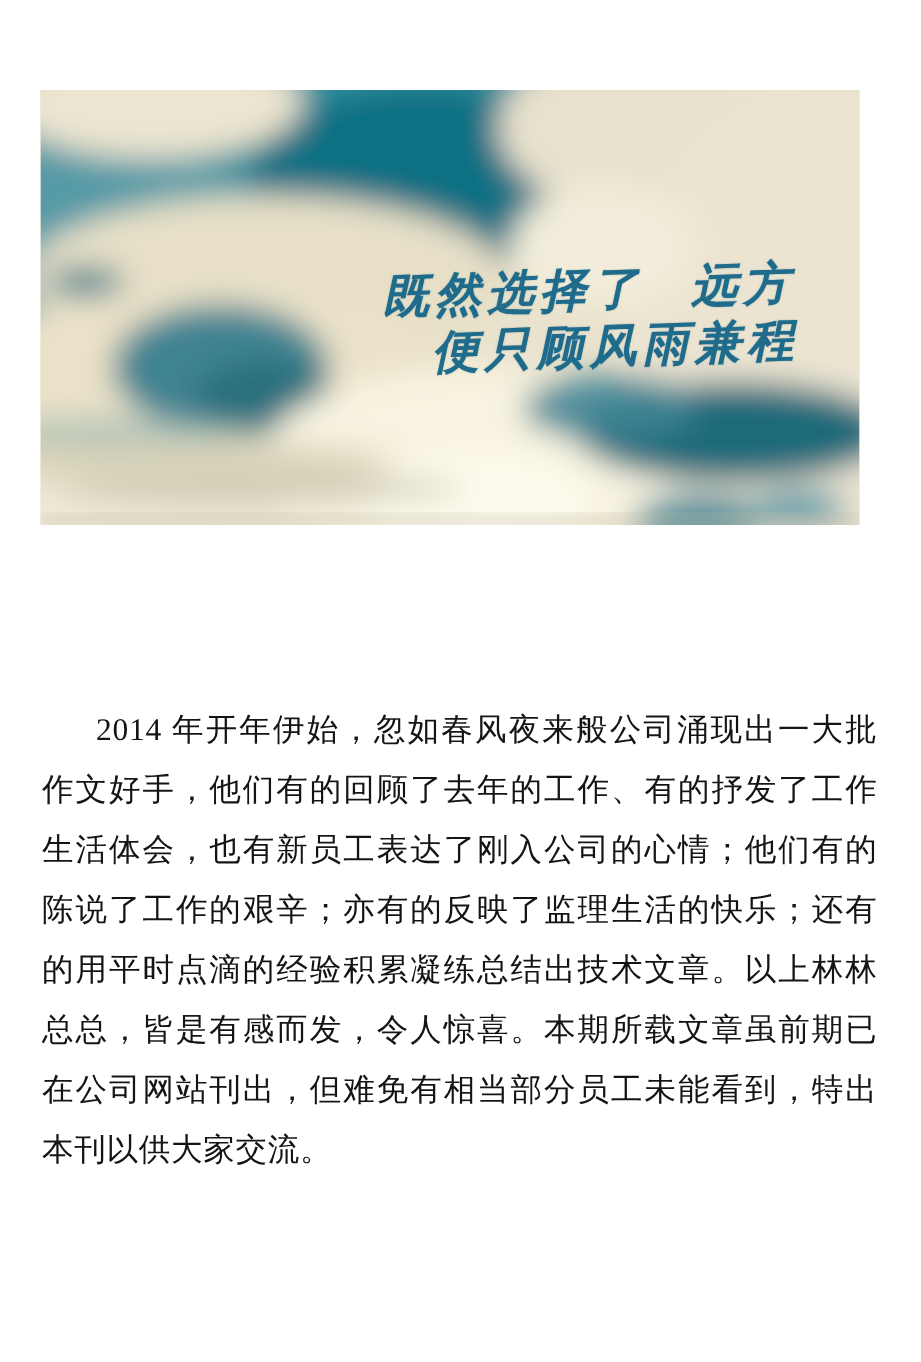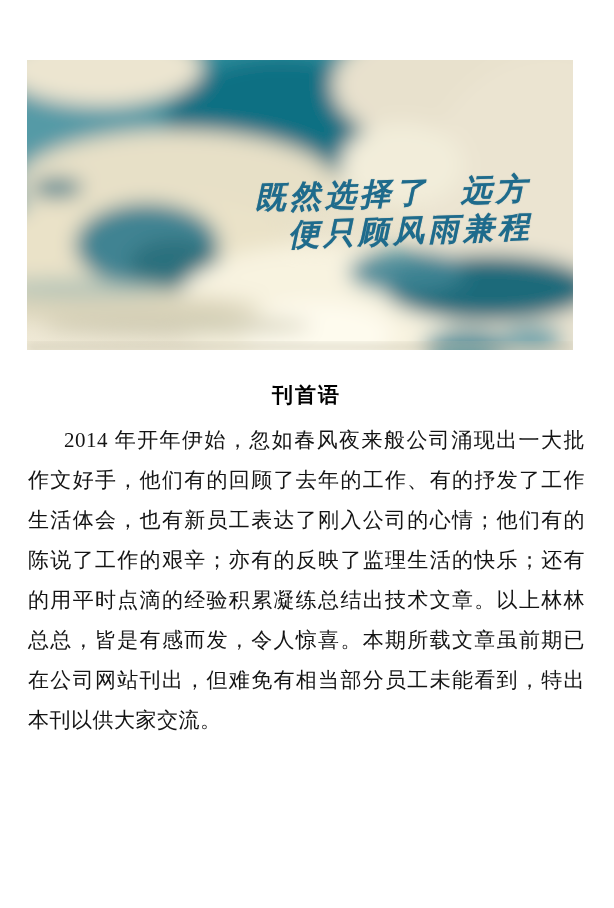--- a/index.html
+++ b/index.html
@@ -66,21 +66,21 @@
     text-align: center;
     font-size: 21px;
     line-height: 28px;
     font-weight: bold;
     letter-spacing: 2px;
     color: #000000;
   }
   .article-paragraph {
     position: absolute;
     left: 28px;
-    top: 420px;
+    top: 466px;
     width: 557px;
     margin: 0;
     font-size: 21px;
     line-height: 40px;
     letter-spacing: 0.5px;
     text-align: justify;
     text-justify: inter-character;
     text-indent: 36px;
     color: #141414;
   }
@@ -143,17 +143,16 @@
         <rect x="0" y="284" width="546" height="6" fill="#c2bda6" opacity="0.6"></rect>
       </g>
     </svg>
 
     <div class="calligraphy">
       <div class="cal-line l1">既然选择了 远方</div>
       <div class="cal-line l2">便只顾风雨兼程</div>
     </div>
   </div>
 
-  <h1 class="article-title">刊首语</h1>
 
   <p class="article-paragraph">2014 年开年伊始，忽如春风夜来般公司涌现出一大批作文好手，他们有的回顾了去年的工作、有的抒发了工作生活体会，也有新员工表达了刚入公司的心情；他们有的陈说了工作的艰辛；亦有的反映了监理生活的快乐；还有的用平时点滴的经验积累凝练总结出技术文章。以上林林总总，皆是有感而发，令人惊喜。本期所载文章虽前期已在公司网站刊出，但难免有相当部分员工未能看到，特出本刊以供大家交流。</p>
 
 </div>
 
 </body></html>

